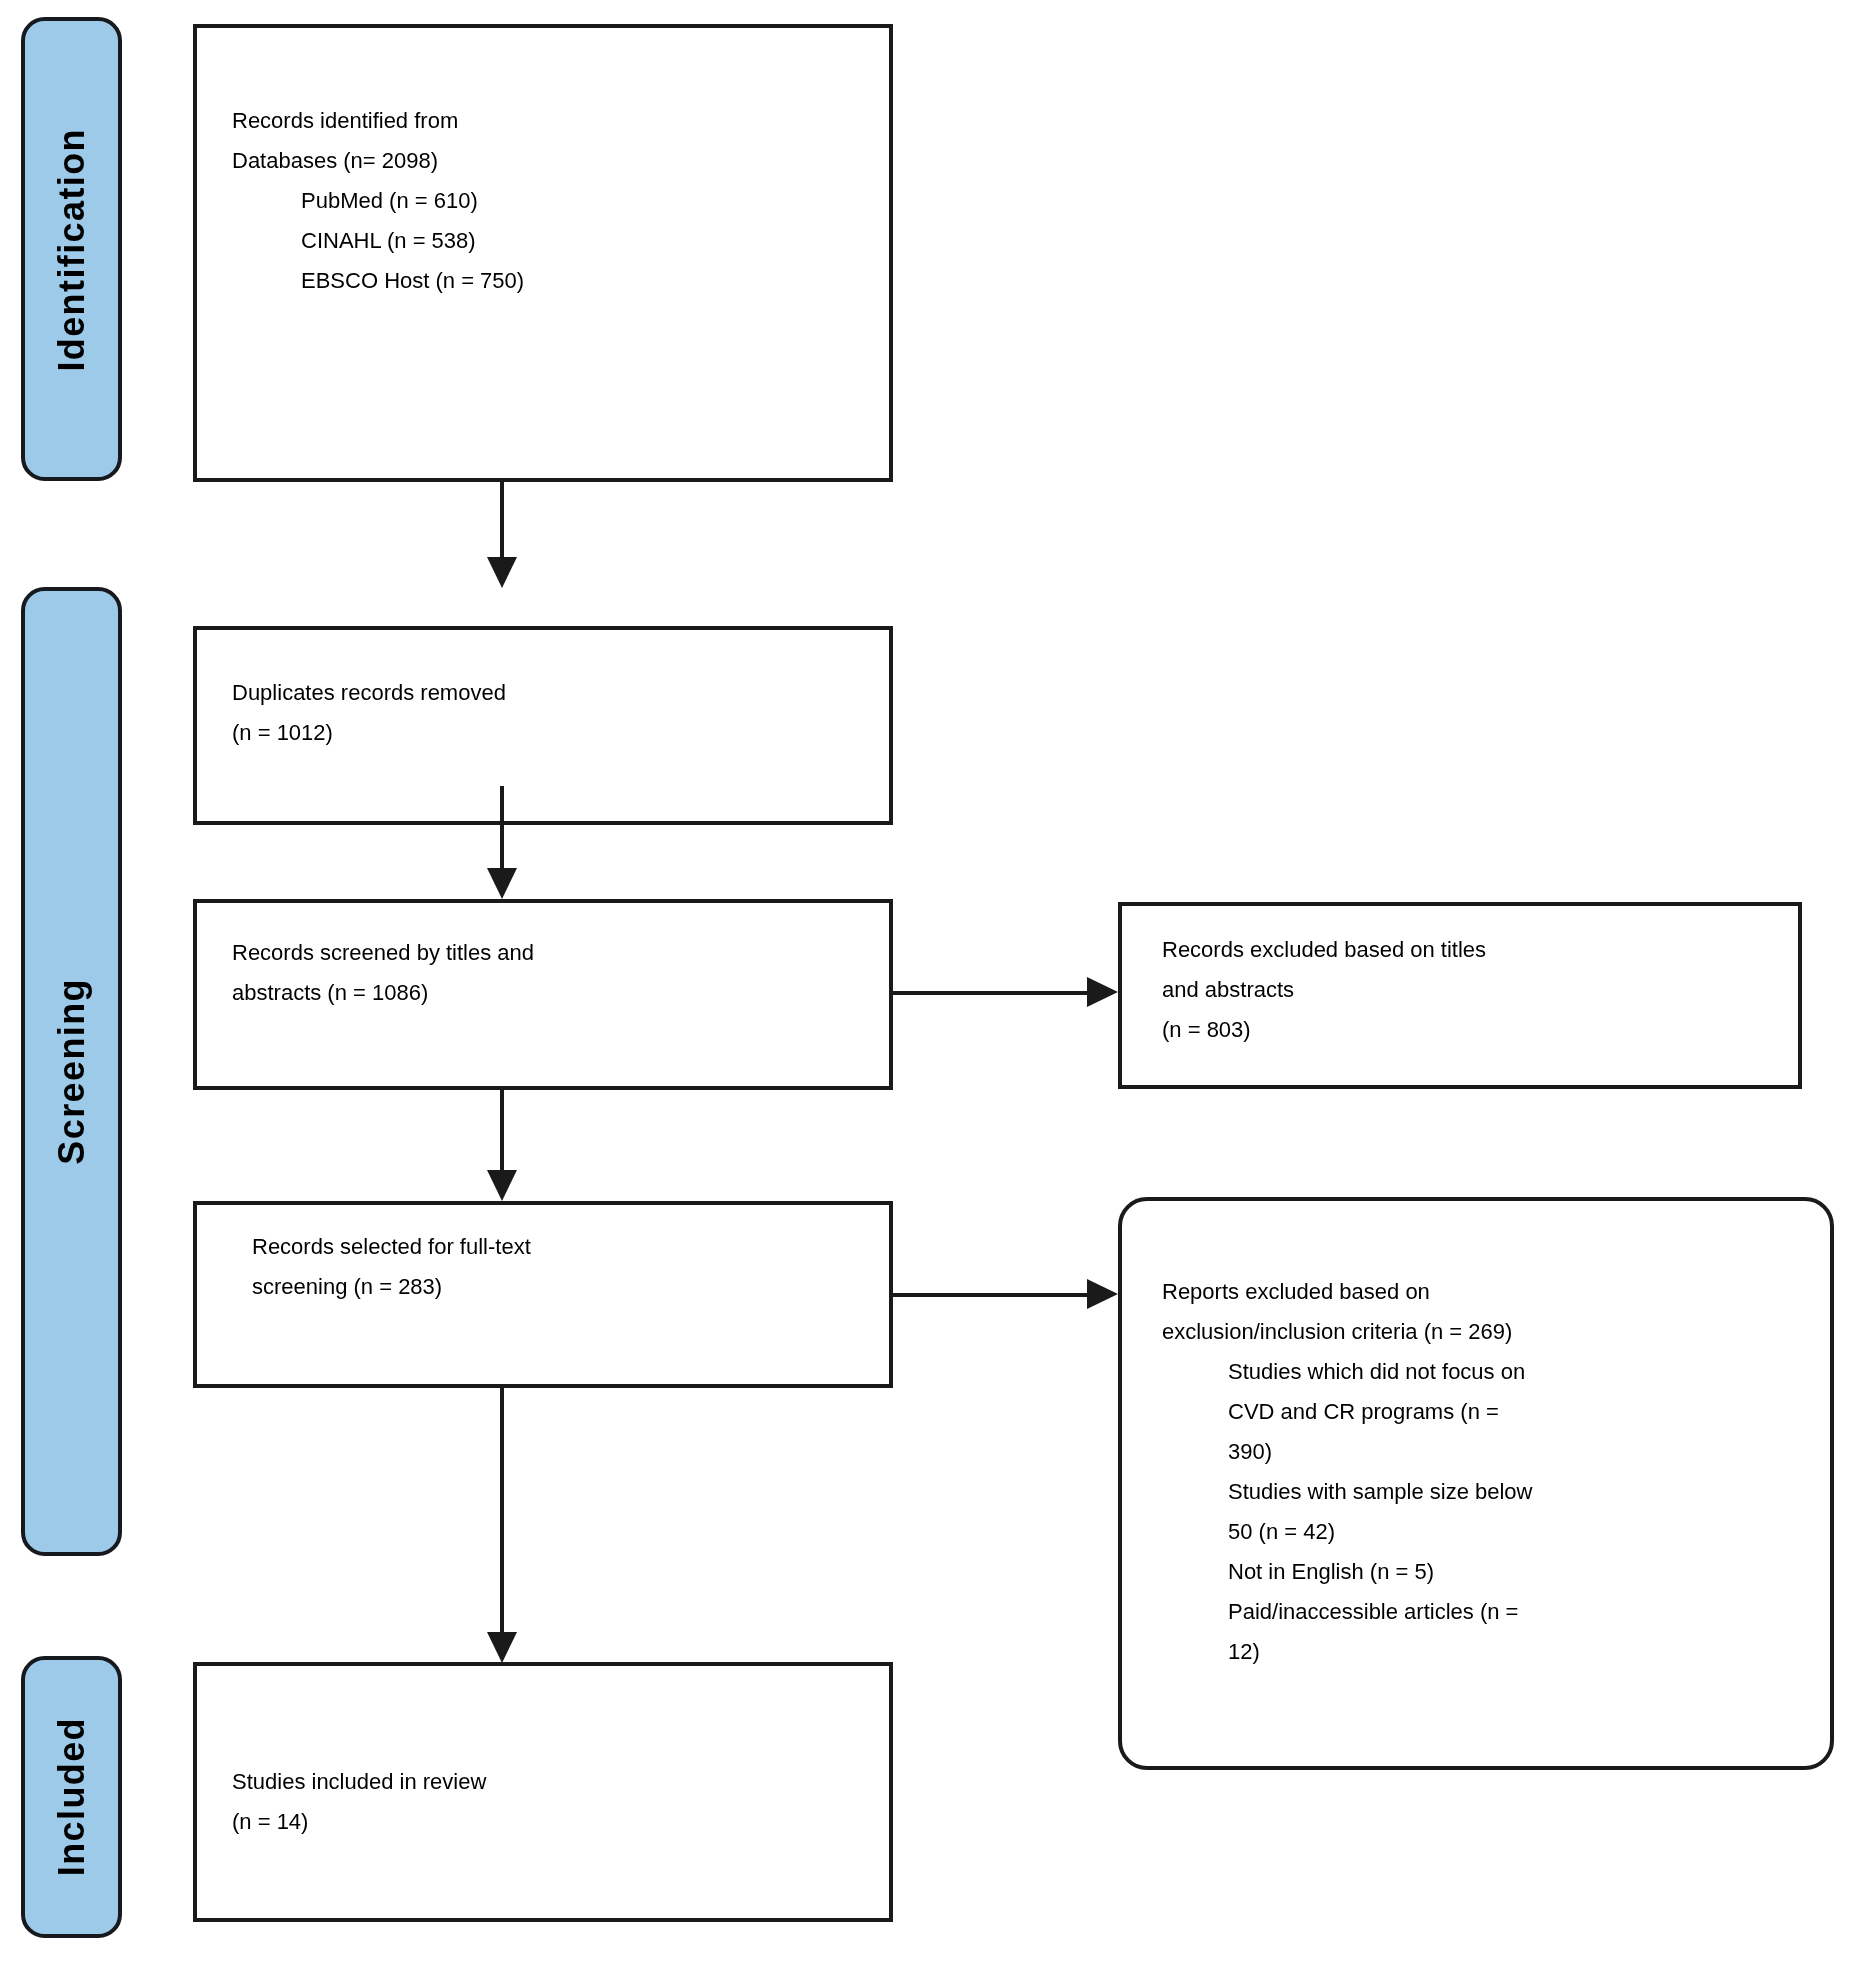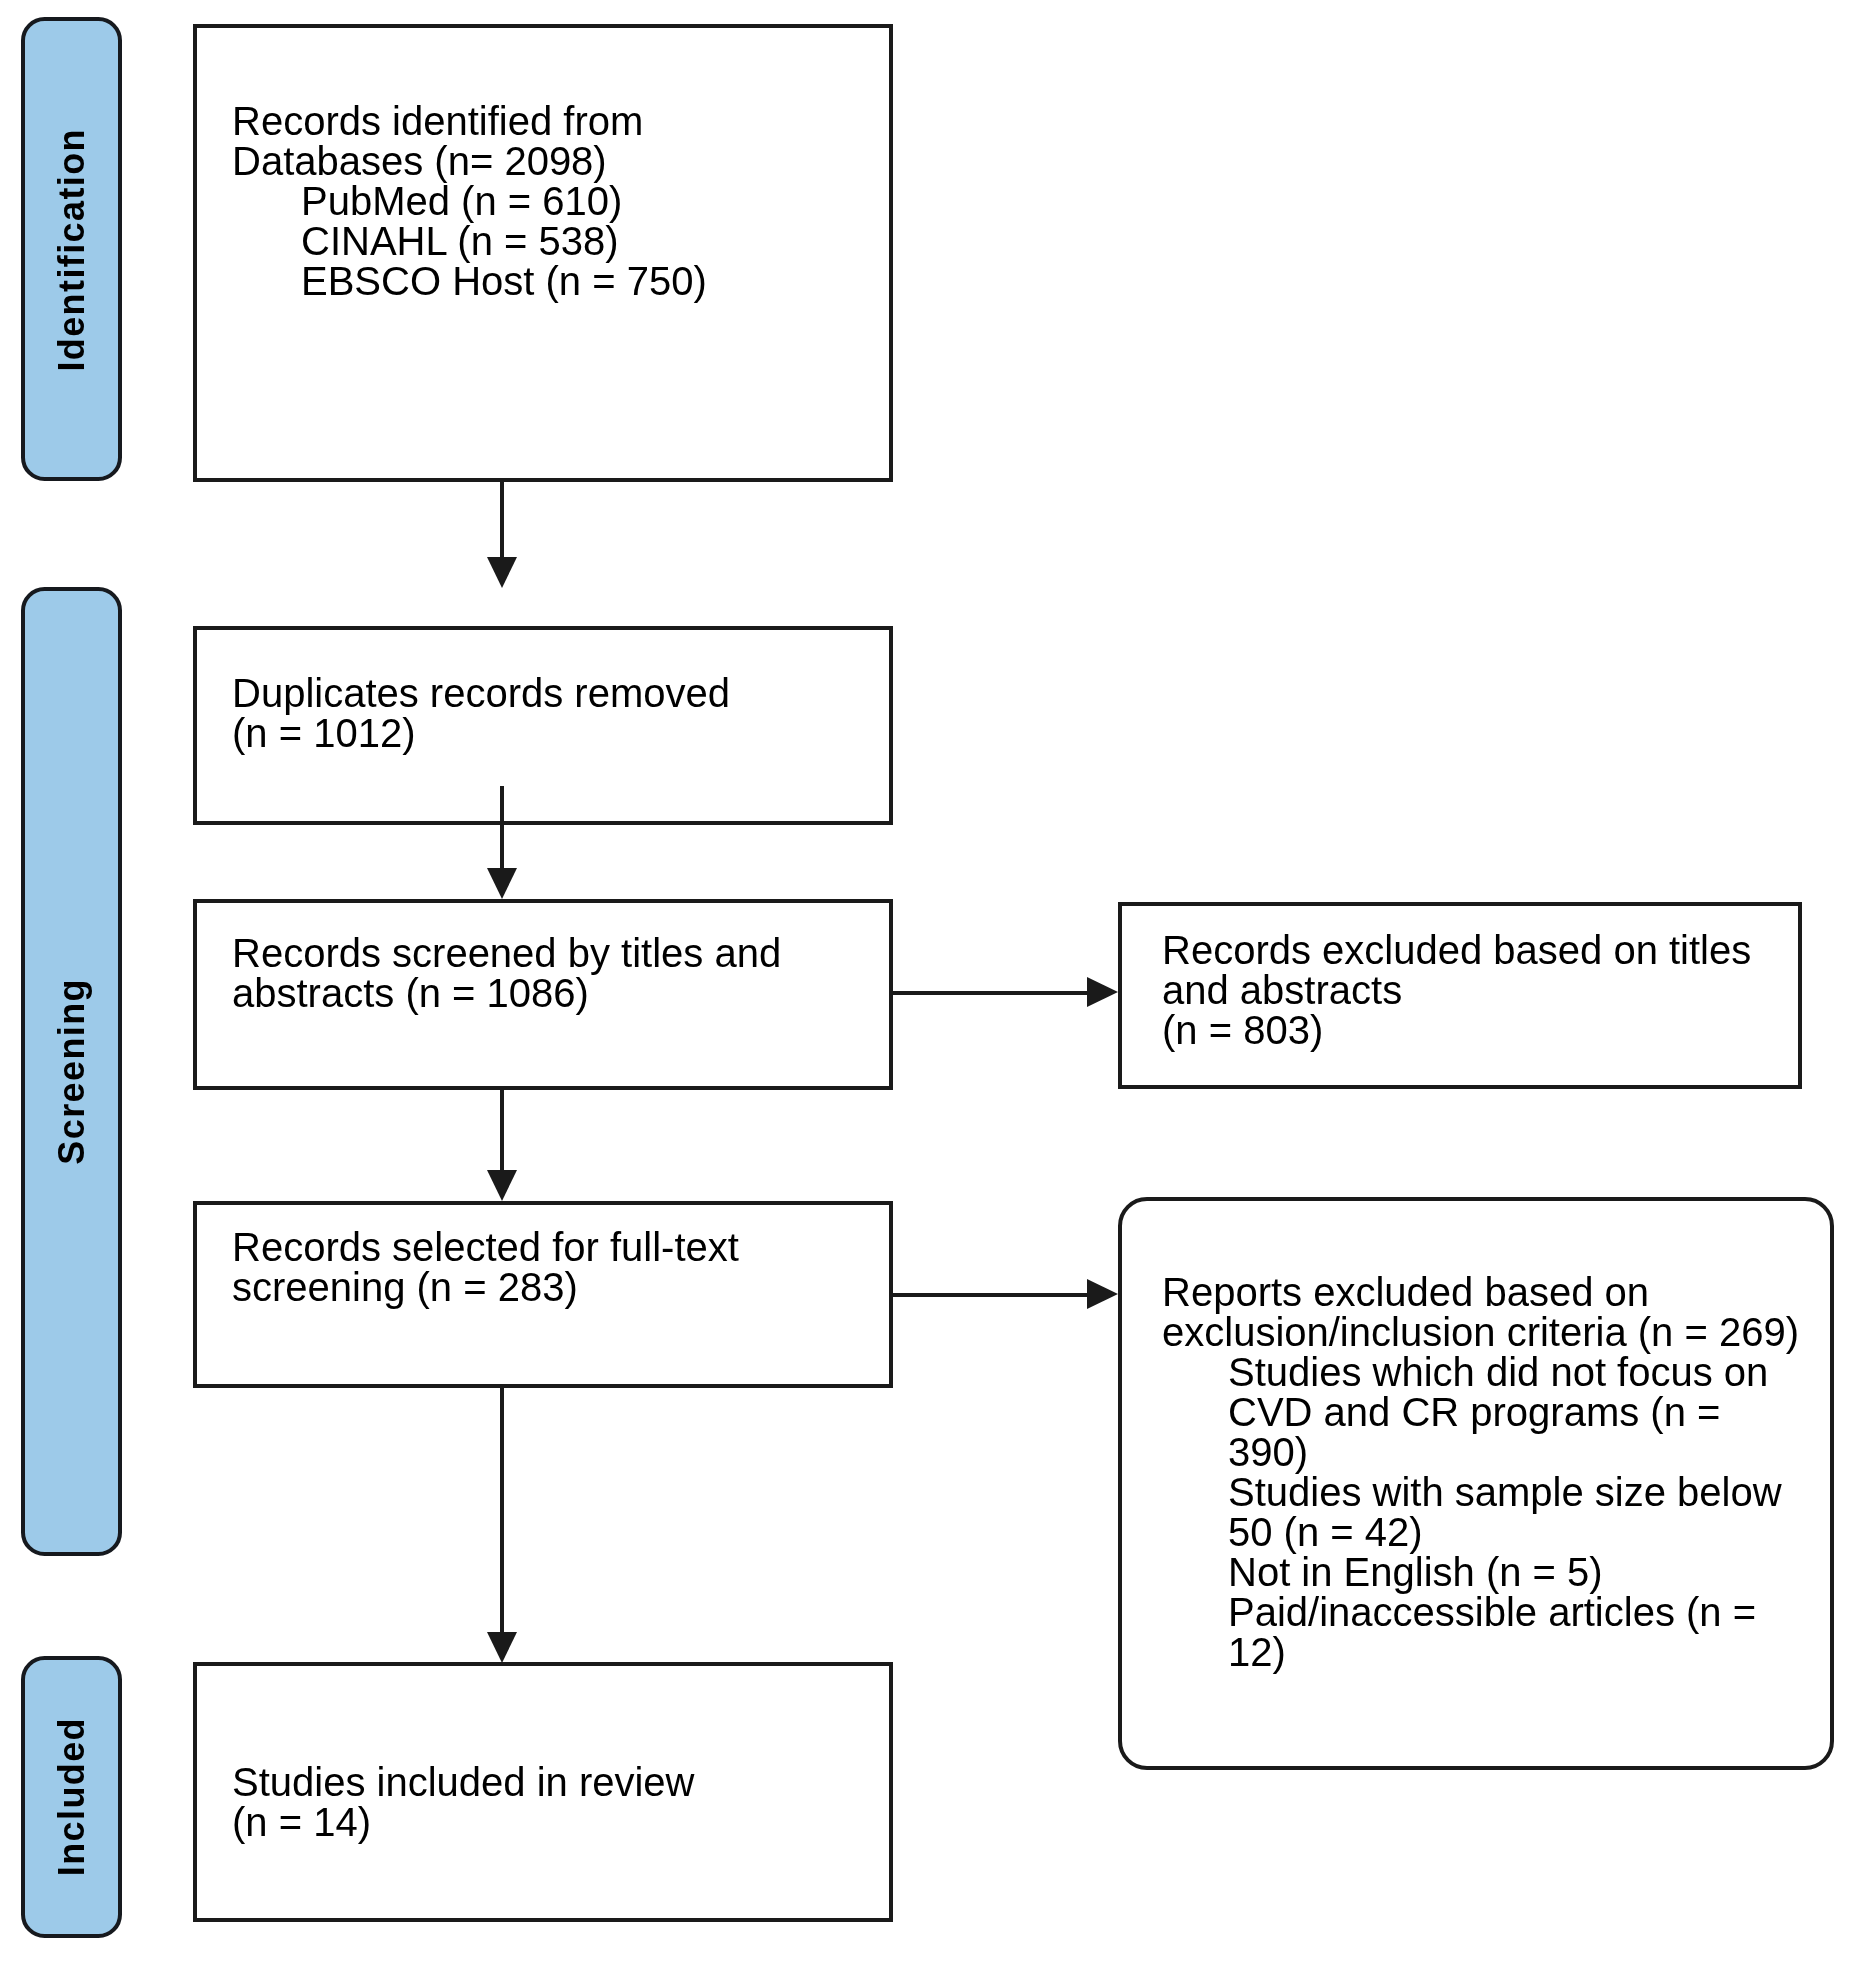--- a/index.html
+++ b/index.html
@@ -36,28 +36,28 @@
     letter-spacing: 1.4px;
     white-space: nowrap;
   }
 
   
   .fbox {
     position: absolute;
     background: #ffffff;
     border: 4.2px solid #1A1A1A;
     box-sizing: border-box;
-    font-size: 40px;
+    font-size: 22px;
     line-height: 40px;
   }
   .txt { white-space: pre-line; }
   .box-identified { left: 193px; top: 24px;   width: 700px; height: 458px; padding: 73px 21px 0 35px; }
   .box-duplicates { left: 193px; top: 588px;  width: 700px; height: 199px; padding: 43px 21px 0 35px; margin-top: 38px; }
   .box-screened   { left: 193px; top: 899px; width: 700px; height: 191px; padding: 30px 21px 0 35px; }
-  .box-fulltext   { left: 193px; top: 1201px; width: 700px; height: 187px; padding: 22px 21px 0 35px; }
+  .box-fulltext   { left: 193px; top: 1201px; width: 700px; height: 187px; padding: 22px 21px 0 55px; }
   .box-included   { left: 193px; top: 1662px; width: 700px; height: 260px; padding: 96px 21px 12px 35px; }
   .box-excl-titles  { left: 1118px; top: 902px; width: 684px;  height: 187px; padding: 23.6px 21px 0 40px; }
   .box-excl-reports { left: 1118px; top: 1197px; width: 716px; height: 573px; padding: 71px 19.4px 0 40px; border-radius: 29px; }
   .sub { padding-left: 69px; }
   .sub-reason { padding-left: 66px; }
 
   
   .vline { position: absolute; width: 3.5px;  background: #1A1A1A; left: 500px; }
   .hline { position: absolute; height: 3.5px; background: #1A1A1A; }
   .head-down {

